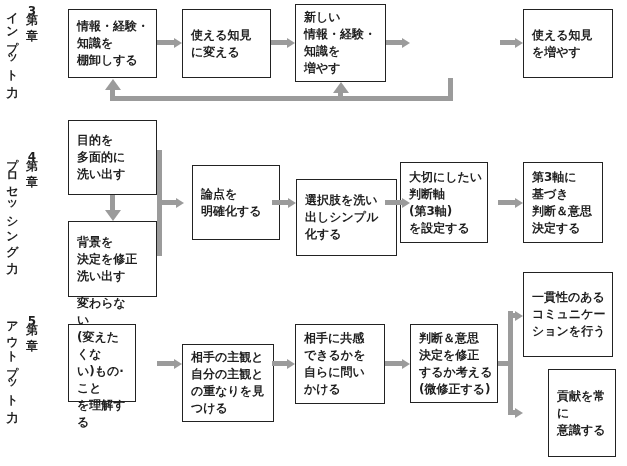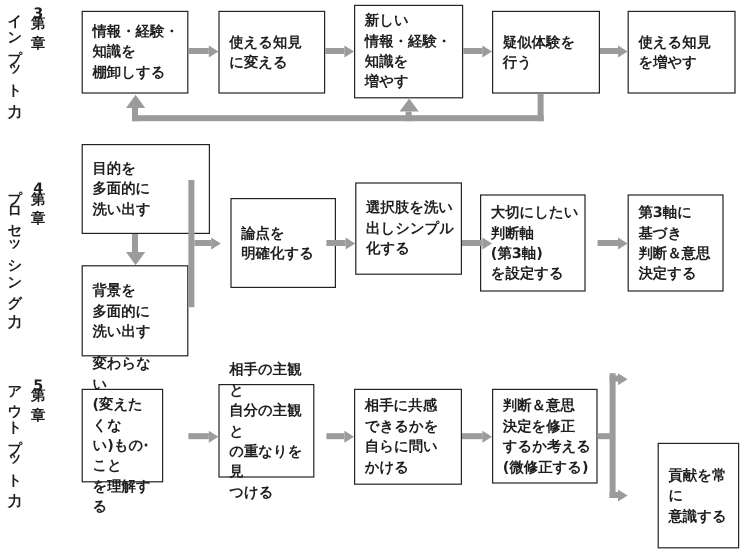--- a/index.html
+++ b/index.html
@@ -88,59 +88,55 @@
   <div class="box" style="left:182px;top:9px;width:89px;height:69px">
     <span class="box-text">使える知見
 に変える</span>
   </div>
   <div class="box" style="left:295px;top:4px;width:91px;height:78px">
     <span class="box-text">新しい
 情報・経験・
 知識を
 増やす</span>
   </div>
-  <div class="box" style="left:410px;top:9px;width:90px;height:69px">
-    <span class="box-text">疑似体験を
-行う</span>
-  </div>
   <div class="box" style="left:523px;top:9px;width:90px;height:69px">
     <span class="box-text">使える知見
 を増やす</span>
   </div>
 
   <div class="harrow" style="left:157px;top:40px;width:17px"></div>
   <div class="harrow" style="left:271px;top:40px;width:16px"></div>
   <div class="harrow" style="left:386px;top:40px;width:16px"></div>
   <div class="harrow" style="left:500px;top:40px;width:15px"></div>
 
   <div class="line" style="left:448px;top:78px;width:5px;height:23px"></div>
   <div class="line" style="left:110px;top:96px;width:343px;height:5px"></div>
   <div class="varrow-up" style="left:110px;top:90px;height:11px"></div>
   <div class="varrow-up" style="left:338px;top:93px;height:8px"></div>
 
   <div class="row-label" style="left:5px;top:149px">
     <span class="chapter">第4章</span>
     <span class="skill">プロセッシング力</span>
   </div>
 
-  <div class="box" style="left:68px;top:120px;width:107px;height:75px">
+  <div class="box" style="left:68px;top:120px;width:89px;height:75px">
     <span class="box-text">目的を
 多面的に
 洗い出す</span>
   </div>
   <div class="box" style="left:68px;top:221px;width:89px;height:76px">
     <span class="box-text">背景を
-多面的に
+決定を修正
 洗い出す</span>
   </div>
   <div class="box" style="left:192px;top:165px;width:88px;height:75px">
     <span class="box-text">論点を
 明確化する</span>
   </div>
-  <div class="box" style="left:296px;top:152px;width:89px;height:77px">
+  <div class="box" style="left:296px;top:179px;width:101px;height:77px">
     <span class="box-text">選択肢を洗い
 出しシンプル
 化する</span>
   </div>
   <div class="box" style="left:400px;top:162px;width:88px;height:81px">
     <span class="box-text">大切にしたい
 判断軸
 (第3軸)
 を設定する</span>
   </div>
@@ -162,38 +158,43 @@
     <span class="chapter">第5章</span>
     <span class="skill">アウトプット力</span>
   </div>
 
   <div class="box" style="left:68px;top:324px;width:68px;height:78px">
     <span class="box-text">変わらない
 (変えたくな
 い)もの·こと
 を理解する</span>
   </div>
-  <div class="box" style="left:182px;top:320px;width:80px;height:78px">
+  <div class="box" style="left:182px;top:344px;width:92px;height:78px">
     <span class="box-text">相手の主観と
 自分の主観と
 の重なりを見
 つける</span>
   </div>
   <div class="box" style="left:295px;top:324px;width:90px;height:80px">
     <span class="box-text">相手に共感
 できるかを
 自らに問い
 かける</span>
   </div>
   <div class="box" style="left:410px;top:324px;width:88px;height:79px">
     <span class="box-text">判断＆意思
 決定を修正
 するか考える
 (微修正する)</span>
   </div>
+  <div class="box" style="left:523px;top:272px;width:90px;height:85px">
+    <span class="box-text">一貫性のある
+コミュニケー
+ションを行う</span>
+  </div>
   <div class="box" style="left:548px;top:369px;width:68px;height:88px">
     <span class="box-text">貢献を常に
 意識する</span>
   </div>
 
   <div class="harrow" style="left:157px;top:361px;width:17px"></div>
   <div class="harrow" style="left:272px;top:361px;width:15px"></div>
   <div class="harrow" style="left:385px;top:361px;width:17px"></div>
 
   <div class="line" style="left:498px;top:361px;width:12px;height:5px"></div>

